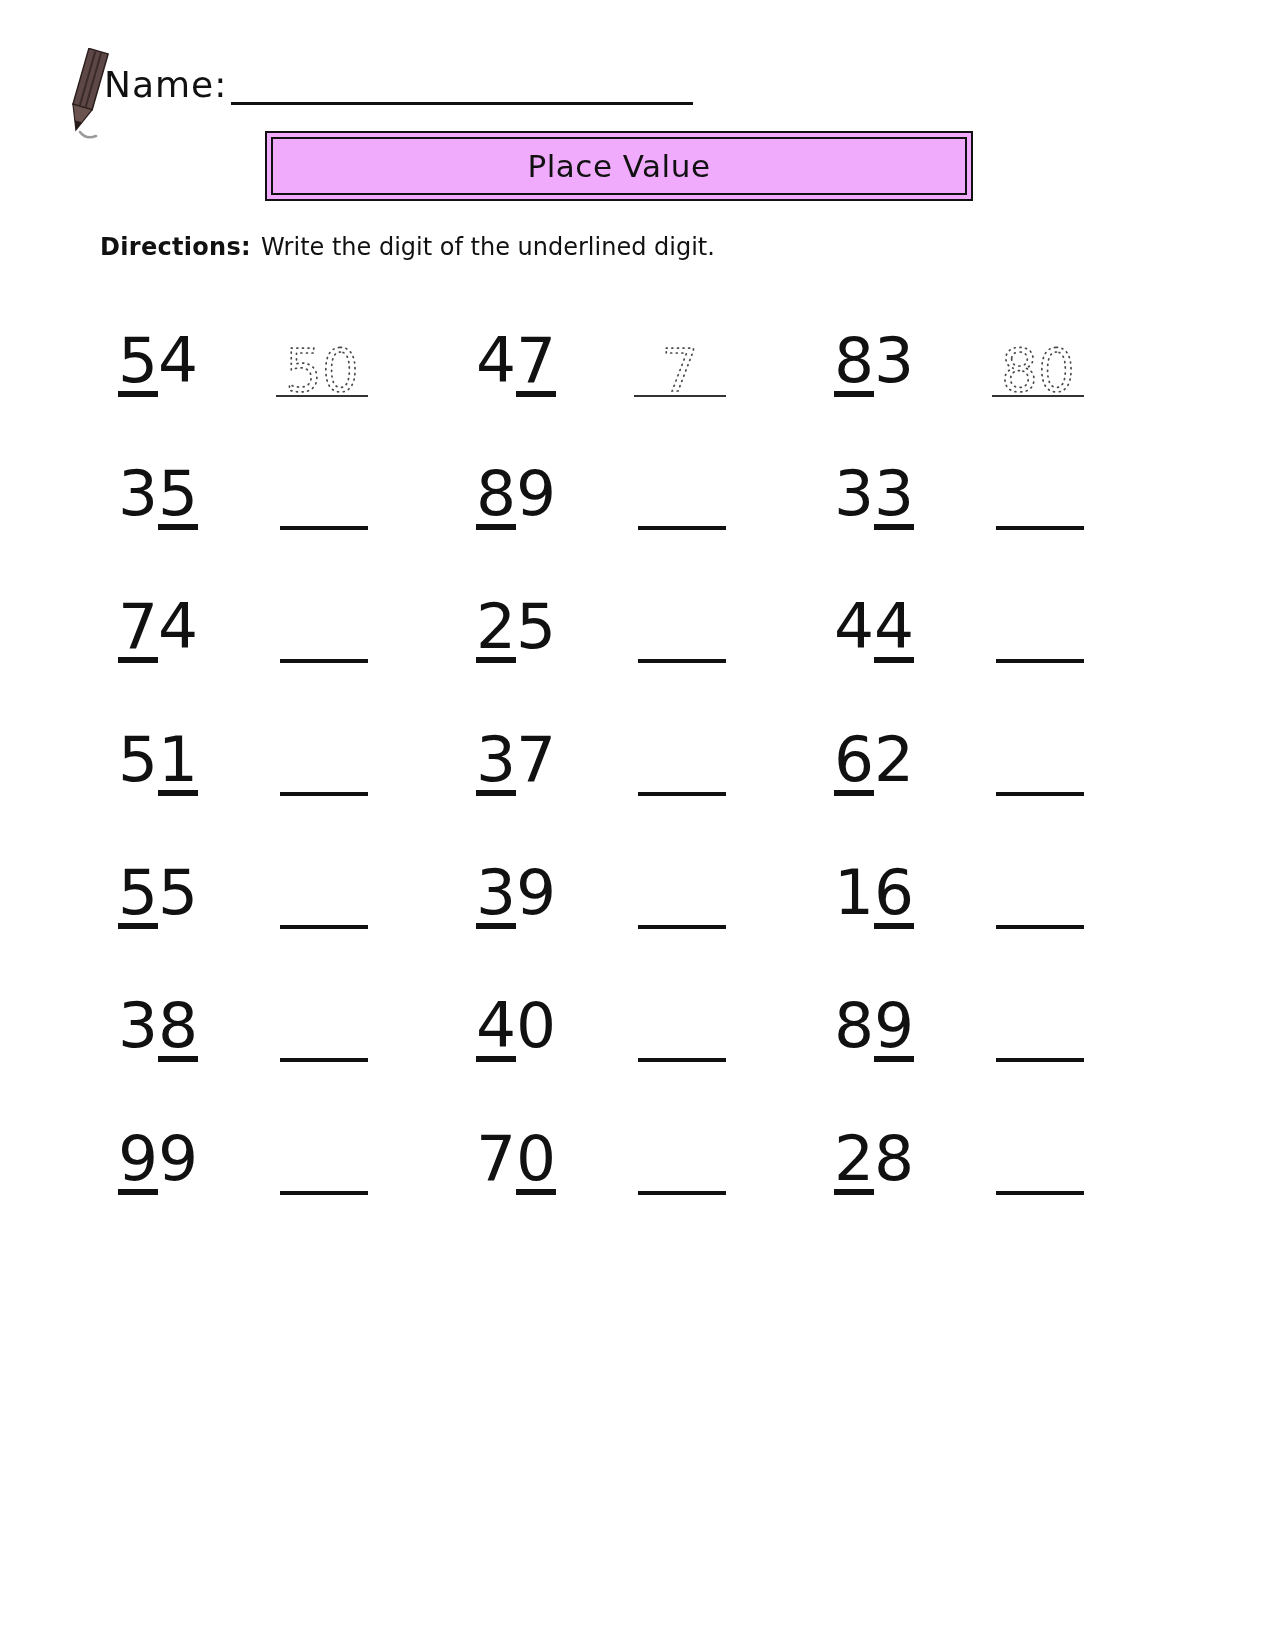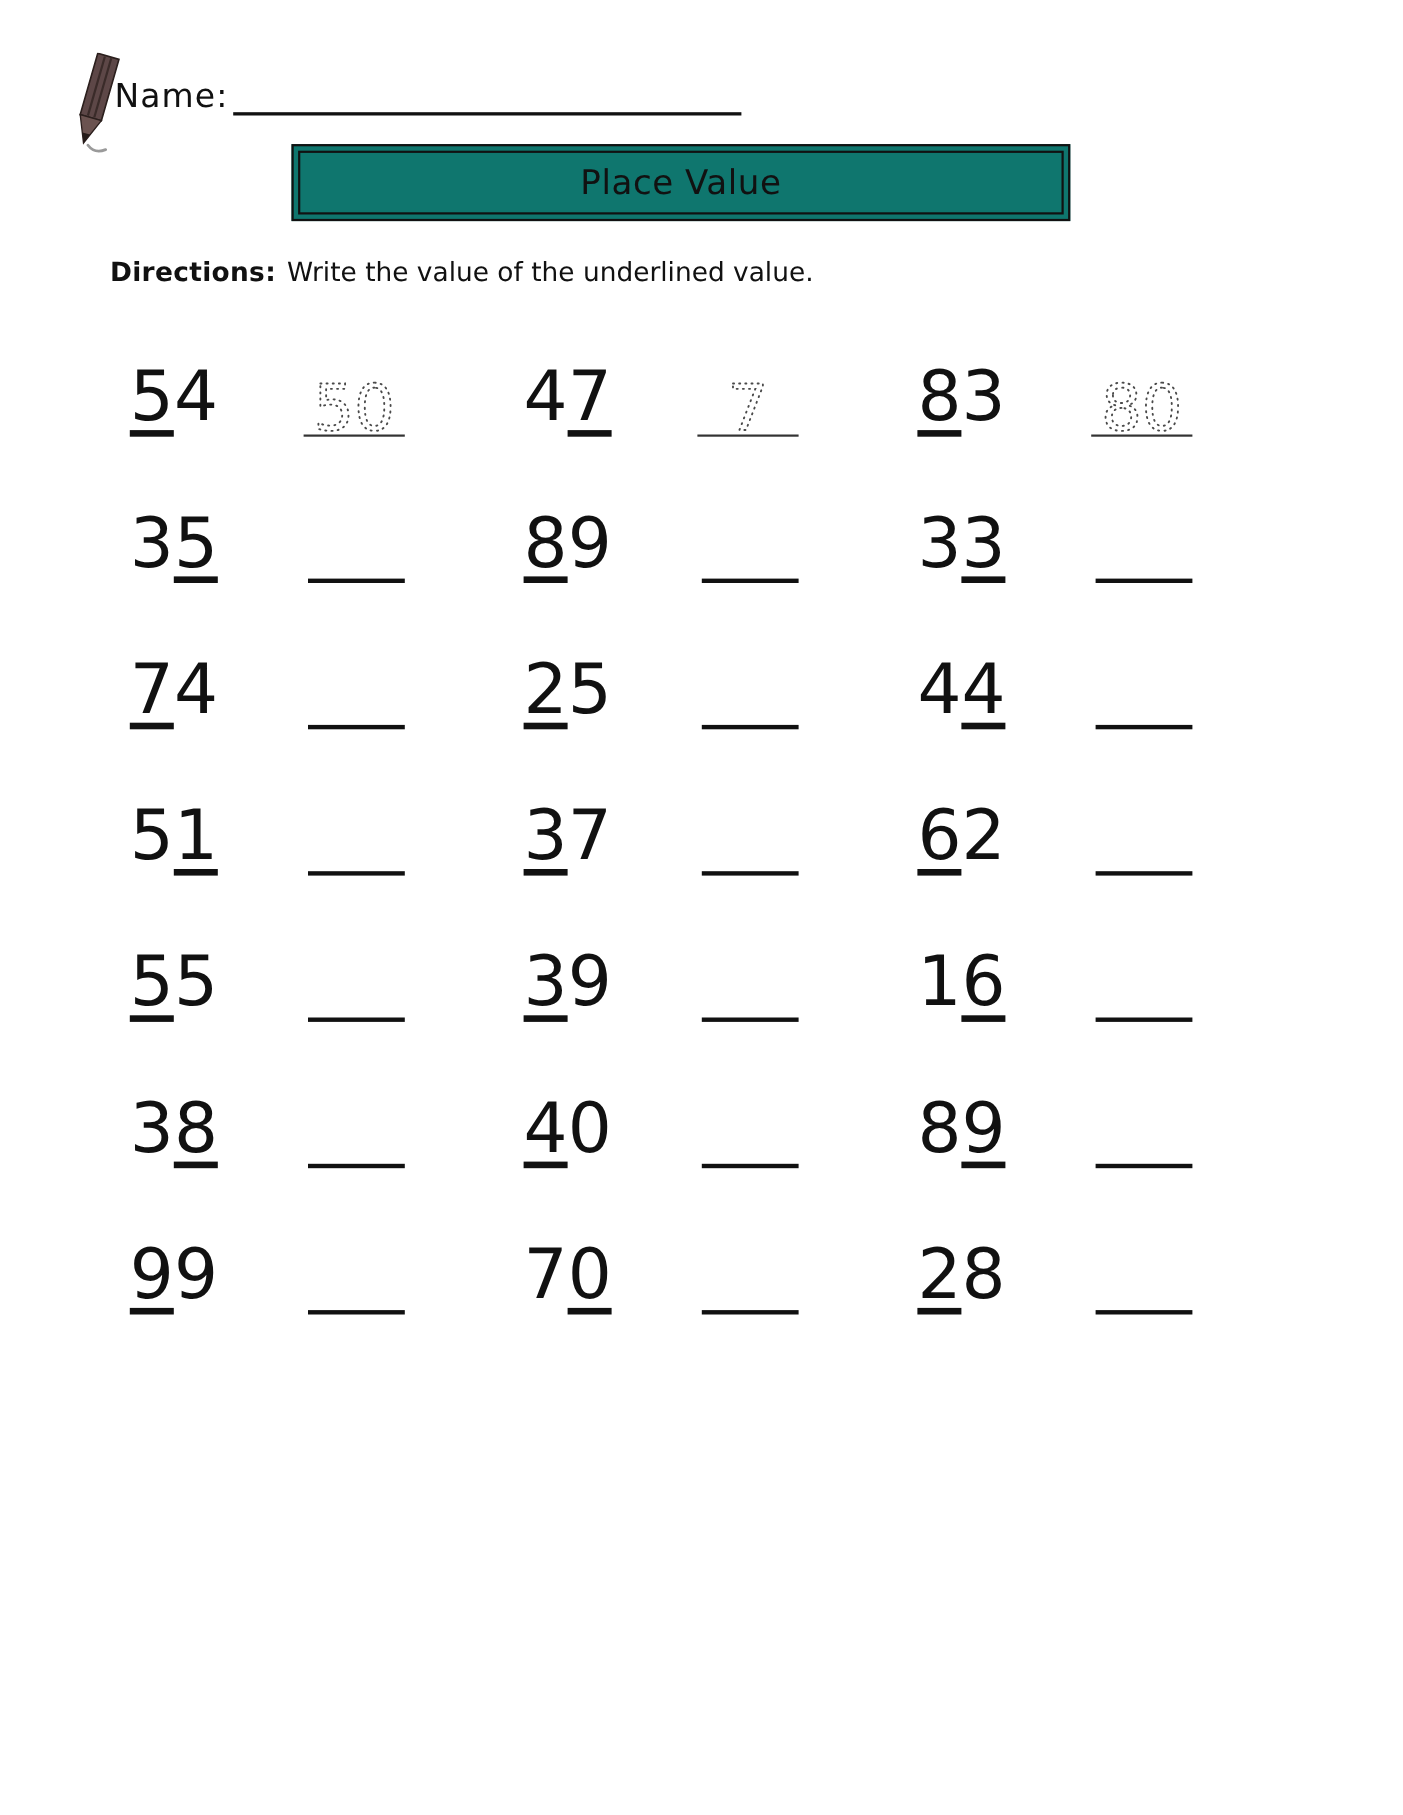--- a/index.html
+++ b/index.html
@@ -4,27 +4,27 @@
 <style>
   html,body{margin:0;padding:0;background:#ffffff;}
   body{
     width:1275px;height:1650px;position:relative;
     font-family:"DejaVu Sans", sans-serif;color:#111;
     -webkit-font-smoothing:antialiased;
   }
   
   .header{position:relative;padding-top:62px;}
   .pencil{position:absolute;left:60px;top:48px;width:58px;height:92px;}
-  .name-row{margin-left:104px;font-size:30px;display:flex;align-items:flex-end;}
+  .name-row{margin-left:104px;font-size:36px;display:flex;align-items:flex-end;}
   .name-label{letter-spacing:1px;}
   .name-line{display:inline-block;width:462px;border-bottom:3px solid #111;height:40px;margin-left:4px;}
   
   .title-box-outer{
     margin:26px 0 0 265px;width:708px;box-sizing:border-box;
-    border:2px solid #111;padding:4px;background:#0f766e;
+    border:2px solid #111;padding:4px;background:#f0abfc;
   }
   .title-box-inner{
     border:2px solid #111;height:54px;display:flex;align-items:center;justify-content:center;
     font-size:31px;letter-spacing:0.5px;
   }
   
   .directions{margin:32px 0 0 100px;font-size:24px;}
   .directions b{margin-right:10px;letter-spacing:0.3px;text-align:right;}
   
   .grid{
@@ -64,21 +64,21 @@
   </div>
 </div>
 
 <div class="title-box-outer">
   <div class="title-box-inner">
     <span>Place Value</span>
   </div>
 </div>
 
 <div class="directions">
-  <b>Directions:</b><span>Write the value of the underlined value.</span>
+  <b>Directions:</b><span>Write the digit of the underlined digit.</span>
 </div>
 
 <div class="grid">
     <div class="problem">
       <span class="number"><span class="underlined">5</span><span>4</span></span>
       <span class="answer traced">
         <svg width="92" height="62">
           <text x="46" y="58" text-anchor="middle" font-size="58" font-family="DejaVu Sans, sans-serif" fill="none" stroke="#4a4a4a" stroke-width="1.7" stroke-dasharray="1 4.6" stroke-linecap="round">50</text>
         </svg>
       </span>

